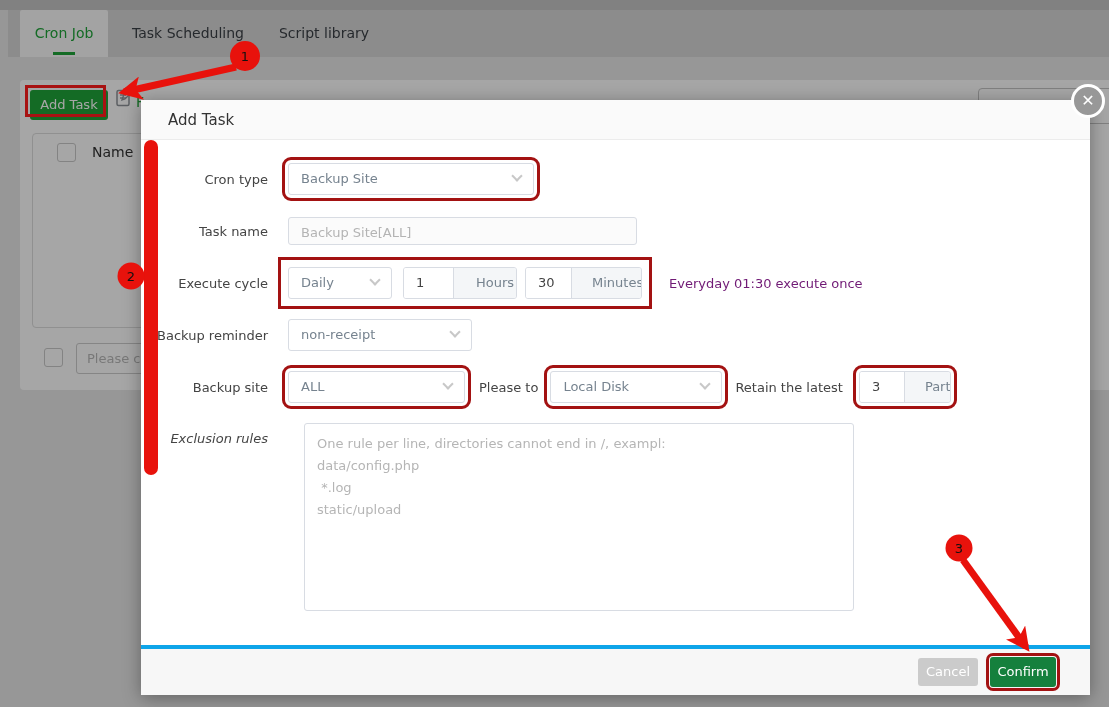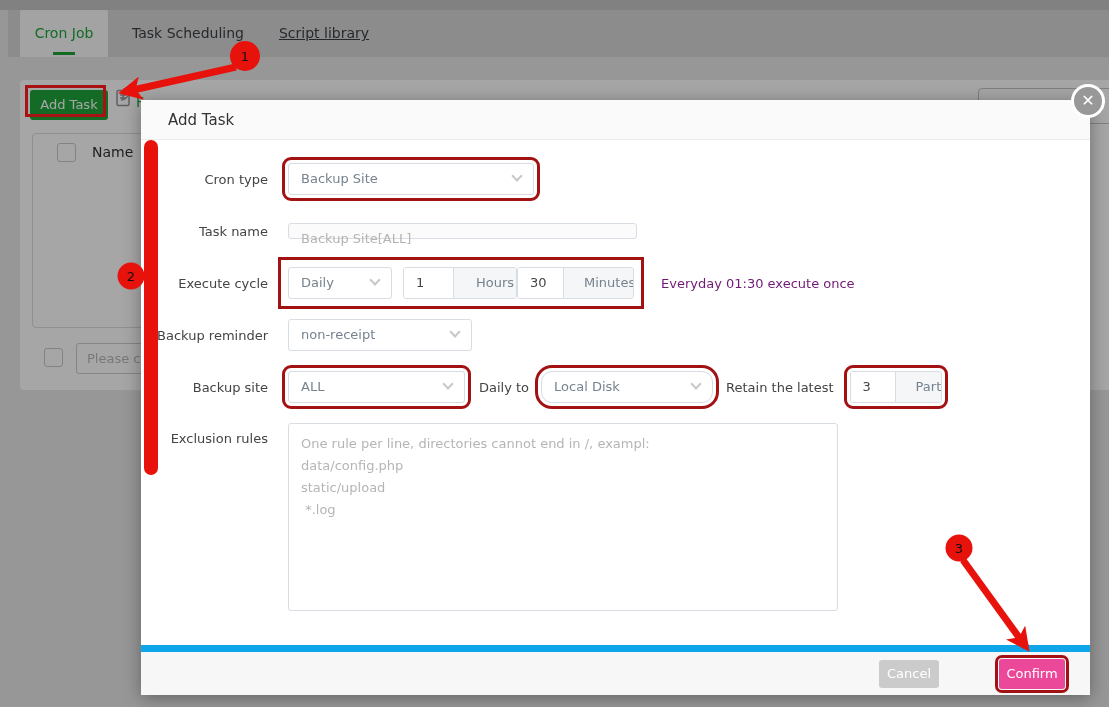--- a/index.html
+++ b/index.html
@@ -9,21 +9,21 @@
            background:#e9e9e9; font-size:13px; color:#444; }
 
   
   .topstrip { position:absolute; left:0; top:0; width:1109px; height:10px; background:#c6c6c6; }
   .tabbar   { position:absolute; left:8px; top:10px; width:1109px; height:47px; background:#d8d8d8; }
   .tab { position:absolute; top:0; height:47px; line-height:47px; text-align:center;
          font-size:14px; color:#3a3f45; cursor:pointer; }
   .tab.active { background:#fafafa; color:#20a53a; border-radius:2px 2px 0 0; }
   .tab1 { left:12px;  width:88px; }
   .tab2 { left:108px; width:144px; }
-  .tab3 { left:244px; width:144px;text-decoration:underline; }
+  .tab3 { left:244px; width:144px; }
   .tab-underline { position:absolute; left:50%; margin-left:-11px; bottom:2px;
                    width:22px; height:3px; background:#20a53a; }
 
   .card { position:absolute; left:20px; top:80px; width:1089px; height:310px;
           background:#ffffff; border-radius:4px 0 0 4px; }
   .btn-green { background:#20a53a; color:#fff; font-size:13px; text-align:center;
                border-radius:3px; cursor:pointer; }
   .add-task { position:absolute; left:10px; top:10px; width:78px; height:30px; line-height:30px; }
   .edit-icon { position:absolute; left:94px; top:6px; }
   .partial-link { position:absolute; left:116px; top:14px; color:#20a53a; font-size:14px; cursor:pointer; }
@@ -50,63 +50,63 @@
   .mhead { height:40px; background:#fafafa; border-bottom:1px solid #ececec;
            line-height:40px; padding-left:27px; font-size:15px; color:#333; }
   .mclose { position:absolute; right:-15px; top:-16px; width:34px; height:34px;
             background:#989898; border:3px solid #ffffff; border-radius:50%;
             color:#fff; text-align:center; line-height:28px; font-size:16px;
             cursor:pointer; z-index:25; }
   .mbody { padding-top:23px; }
   .frow { display:flex; align-items:center; height:32px; margin-bottom:20px; }
   .frow.top { align-items:flex-start; height:auto; }
   .flabel { flex:0 0 147px; text-align:right; padding-right:20px; font-size:13px; color:#444; }
-  .frow.top .flabel { padding-top:8px; }
+  .frow.top .flabel { padding-top:8px;font-style:italic; }
 
   .sel { position:relative; height:32px; line-height:30px; background:#fff;
          border:1px solid #d8dce3; border-radius:3px; padding-left:12px;
          font-size:13px; color:#76838f; cursor:pointer; }
   .chev { position:absolute; right:12px; top:50%; margin-top:-7px; width:8px; height:8px;
           border-right:2px solid #c8c8c8; border-bottom:2px solid #c8c8c8;
           transform:rotate(45deg); }
   .w246 { width:246px; } .w184 { width:184px; } .w177 { width:177px; }
-  .w172 { width:172px;border-radius:11px; } .w104 { width:104px; }
-
-  .tinput { height:16px; line-height:30px; border:1px solid #d8dce3; border-radius:3px;
+  .w172 { width:172px; } .w104 { width:104px; }
+
+  .tinput { height:28px; line-height:30px; border:1px solid #d8dce3; border-radius:3px;
             background:#fbfbfb; padding-left:12px; font-size:13px; color:#b4b4b4; width:349px; }
 
   .igroup { display:flex; height:32px; border:1px solid #d8dce3; border-radius:3px;
             overflow:hidden; background:#fff; }
   .gin { line-height:30px; padding-left:12px; font-size:13px; color:#444; background:#fff; }
   .gad { line-height:30px; text-align:center; font-size:13px; color:#76838f;
          background:#f4f6f8; border-left:1px solid #d8dce3;padding-left:20px; }
   .gw49 { width:49px; } .gw63 { width:63px; } .gw45 { width:45px; }
   .gw70 { width:70px; } .gw44 { width:44px; } .gw46 { width:46px; }
 
   .cyclewrap { display:flex; align-items:center; }
   .cyclewrap .sel { margin-right:11px; }
-  .cyclewrap .igroup + .igroup { }
+  .cyclewrap .igroup + .igroup { margin-left:8px; }
   .hint { margin-left:27px; font-size:13px; color:#701a75; }
   .inline-label { font-size:13px; color:#444; }
   .lbl-backupto { margin-left:14px; margin-right:12px; }
   .lbl-retain   { margin-left:13px; margin-right:16px; }
 
   .txtarea { width:550px; height:188px; border:1px solid #d8dce3; border-radius:3px;
-             background:#fff; padding:9px 12px; cursor:text; }
+             background:#fff; padding:9px 12px; cursor:text;margin-left:16px; }
   .txtarea div { font-size:13px; line-height:22px; color:#b5b5b5; white-space:pre; }
 
   .mfoot { position:absolute; left:0; bottom:0; width:100%; height:50px;
-           background:#f7f7f7; border-top:7px solid #0ea5e9;
+           background:#f7f7f7; border-top:4px solid #0ea5e9;
            display:flex; justify-content:flex-end; align-items:center;
-           padding-right:25px;gap:48px; }
+           padding-right:34px; }
   .btn-cancel { width:60px; height:28px; line-height:28px; text-align:center;
                 background:#cbcbcb; color:#fff; border-radius:3px; font-size:13px;
                 cursor:pointer; margin-right:12px; }
   .btn-confirm { width:66px; height:30px; line-height:30px; text-align:center;
-                 background:#ec4899; color:#fff; border-radius:3px; font-size:13px;
+                 background:#15803d; color:#fff; border-radius:3px; font-size:13px;
                  cursor:pointer; }
 
   
   .ann  { outline:3px solid #a31212; outline-offset:3px; }
   .ann2 { outline:3px solid #a31212; outline-offset:7px; }
   .ann3 { outline:3px solid #a31212; outline-offset:1px; }
   .annbox-addtask { position:absolute; left:25px; top:85px; width:81px; height:32px;
                     border:3px solid #a81212; z-index:30; pointer-events:none; }
   .anno { position:absolute; left:0; top:0; z-index:30; pointer-events:none; }
   .anno text { font-size:13px; fill:#111; text-anchor:middle;
@@ -207,39 +207,39 @@
           <i class="chev"></i>
         </div>
       </div>
 
       <div class="frow">
         <div class="flabel">Backup site</div>
         <div class="sel w177 ann">
           <span>ALL</span>
           <i class="chev"></i>
         </div>
-        <div class="inline-label lbl-backupto">Daily to</div>
+        <div class="inline-label lbl-backupto">Please to</div>
         <div class="sel w172 ann">
           <span>Local Disk</span>
           <i class="chev"></i>
         </div>
         <div class="inline-label lbl-retain">Retain the latest</div>
         <div class="igroup ann">
           <div class="gin gw44">3</div>
           <div class="gad gw46">Part</div>
         </div>
       </div>
 
       <div class="frow top">
         <div class="flabel">Exclusion rules</div>
         <div class="txtarea">
           <div>One rule per line, directories cannot end in /, exampl:</div>
           <div>data/config.php</div>
+          <div> *.log</div>
           <div>static/upload</div>
-          <div> *.log</div>
         </div>
       </div>
 
     </div>
 
     <div class="mfoot">
       <div class="btn-cancel">Cancel</div>
       <div class="btn-confirm ann3">Confirm</div>
     </div>
   </div>

